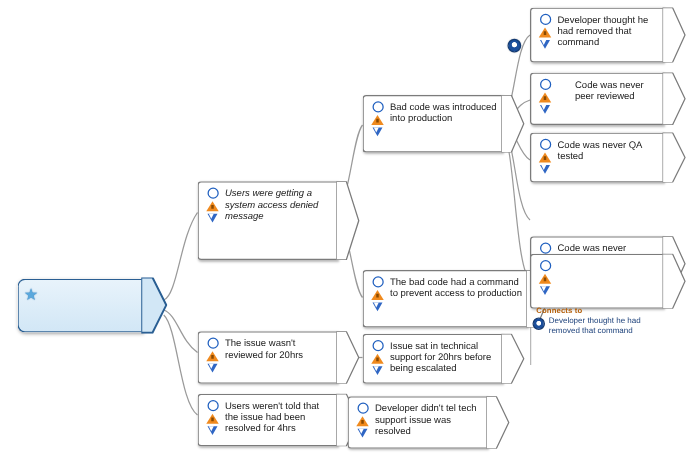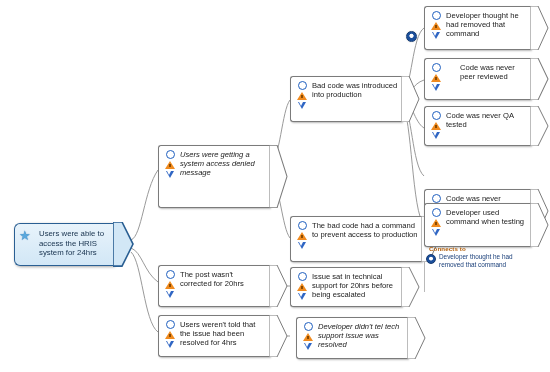--- a/index.html
+++ b/index.html
@@ -129,21 +129,20 @@
 
   <div class="root" style="left:14px;top:223px;width:100px;height:43px;">
     <div class="tip">
       <svg viewBox="0 0 21 43" preserveAspectRatio="none" xmlns="http://www.w3.org/2000/svg">
         <path d="M0,0 L9,0 L20,21.5 L9,43 L0,43 Z" fill="#d2e7f6" stroke="#2a5f93" stroke-width="1.6"></path>
       </svg>
     </div>
     <div class="icons">
       <span class="ic ic-star">★</span>
     </div>
-    <div class="txt">Users were able to access the HRIS system for 24hrs</div>
   </div>
 
   <div class="node" style="left:158px;top:145px;width:112px;height:63px;font-style:italic;">
     <div class="tip">
       <svg viewBox="0 0 19 48" preserveAspectRatio="none" xmlns="http://www.w3.org/2000/svg">
         <path d="M0,0 L8,0 L18,24 L8,48 L0,48 Z" fill="#ffffff" stroke="#7b7b7b" stroke-width="1"></path>
       </svg>
     </div>
     <div class="icons">
       <span class="ic ic-circle"></span>
@@ -157,21 +156,21 @@
     <div class="tip">
       <svg viewBox="0 0 19 42" preserveAspectRatio="none" xmlns="http://www.w3.org/2000/svg">
         <path d="M0,0 L8,0 L18,21 L8,42 L0,42 Z" fill="#ffffff" stroke="#7b7b7b" stroke-width="1"></path>
       </svg>
     </div>
     <div class="icons">
       <span class="ic ic-circle"></span>
       <span class="ic ic-warn"></span>
       <span class="ic ic-chev"></span>
     </div>
-    <div class="txt">The post wasn't corrected for 20hrs</div>
+    <div class="txt">The issue wasn't reviewed for 20hrs</div>
   </div>
 
   <div class="node" style="left:158px;top:315px;width:112px;height:42px;">
     <div class="tip">
       <svg viewBox="0 0 19 42" preserveAspectRatio="none" xmlns="http://www.w3.org/2000/svg">
         <path d="M0,0 L8,0 L18,21 L8,42 L0,42 Z" fill="#ffffff" stroke="#7b7b7b" stroke-width="1"></path>
       </svg>
     </div>
     <div class="icons">
       <span class="ic ic-circle"></span>
@@ -216,21 +215,21 @@
       </svg>
     </div>
     <div class="icons">
       <span class="ic ic-circle"></span>
       <span class="ic ic-warn"></span>
       <span class="ic ic-chev"></span>
     </div>
     <div class="txt">Issue sat in technical support for 20hrs before being escalated</div>
   </div>
 
-  <div class="node" style="left:296px;top:317px;width:112px;height:42px;font-style:italic;">
+  <div class="node" style="left:278px;top:317px;width:112px;height:42px;">
     <div class="tip">
       <svg viewBox="0 0 19 42" preserveAspectRatio="none" xmlns="http://www.w3.org/2000/svg">
         <path d="M0,0 L8,0 L18,21 L8,42 L0,42 Z" fill="#ffffff" stroke="#7b7b7b" stroke-width="1"></path>
       </svg>
     </div>
     <div class="icons">
       <span class="ic ic-circle"></span>
       <span class="ic ic-warn"></span>
       <span class="ic ic-chev"></span>
     </div>
@@ -299,21 +298,20 @@
     <div class="tip">
       <svg viewBox="0 0 19 44" preserveAspectRatio="none" xmlns="http://www.w3.org/2000/svg">
         <path d="M0,0 L8,0 L18,22 L8,44 L0,44 Z" fill="#ffffff" stroke="#7b7b7b" stroke-width="1"></path>
       </svg>
     </div>
     <div class="icons">
       <span class="ic ic-circle"></span>
       <span class="ic ic-warn"></span>
       <span class="ic ic-chev"></span>
     </div>
-    <div class="txt">Developer used command when testing</div>
   </div>
 
   <div class="connects" style="left:426px;top:245px;width:110px;">
     <div class="ctitle">Connects to</div>
     <div class="crow">
       <span class="cdot"></span>
       <span class="ctext">Developer thought he had removed that command</span>
     </div>
   </div>
 

